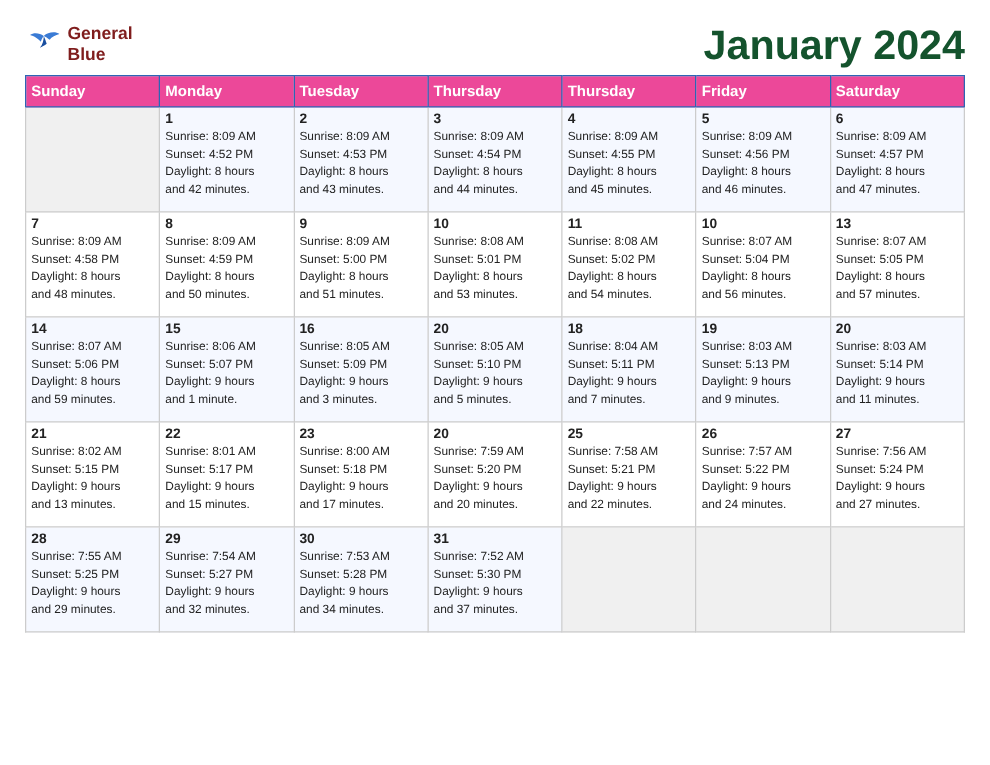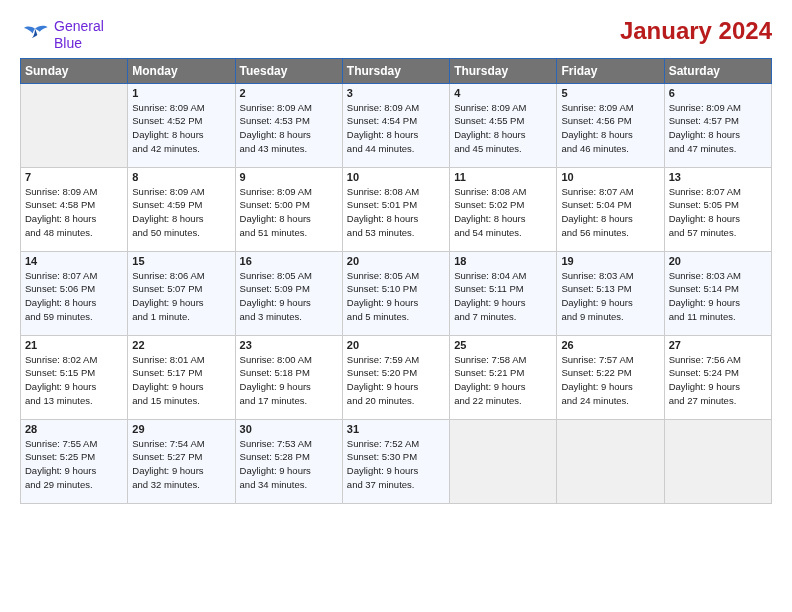--- a/index.html
+++ b/index.html
@@ -22,49 +22,49 @@
       justify-content: space-between;
       margin-bottom: 6px;
     }
     .logo {
       display: flex;
       align-items: center;
       gap: 4px;
     }
     .logo-text {
       font-size: 14px;
-      font-weight: normal;
-      color: #6d28d9;
+      font-weight: bold;
+      color: #7f1d1d;
       line-height: 1.2;
     }
     .logo-bird {
       width: 30px;
       height: 22px;
     }
     .title-block {
       text-align: right;
     }
     .cal-title {
-      font-size: 24px;
-      font-weight: bold;
-      color: #b91c1c;
+      font-size: 33px;
+      font-weight: bold;
+      color: #14532d;
       line-height: 1.1;
     }
     .cal-subtitle {
       font-size: 15px;
       color: #444;
       margin-top: 2px;
     }
     table {
       width: 100%;
       border-collapse: collapse;
       table-layout: fixed;
     }
     thead tr th {
-      background: #737373;
+      background: #ec4899;
       color: #fff;
       font-size: 12px;
       font-weight: bold;
       padding: 5px 4px;
       text-align: left;
       border: 1px solid #2d65b5;
     }
     tbody tr td {
       border: 1px solid #ccc;
       vertical-align: top;

